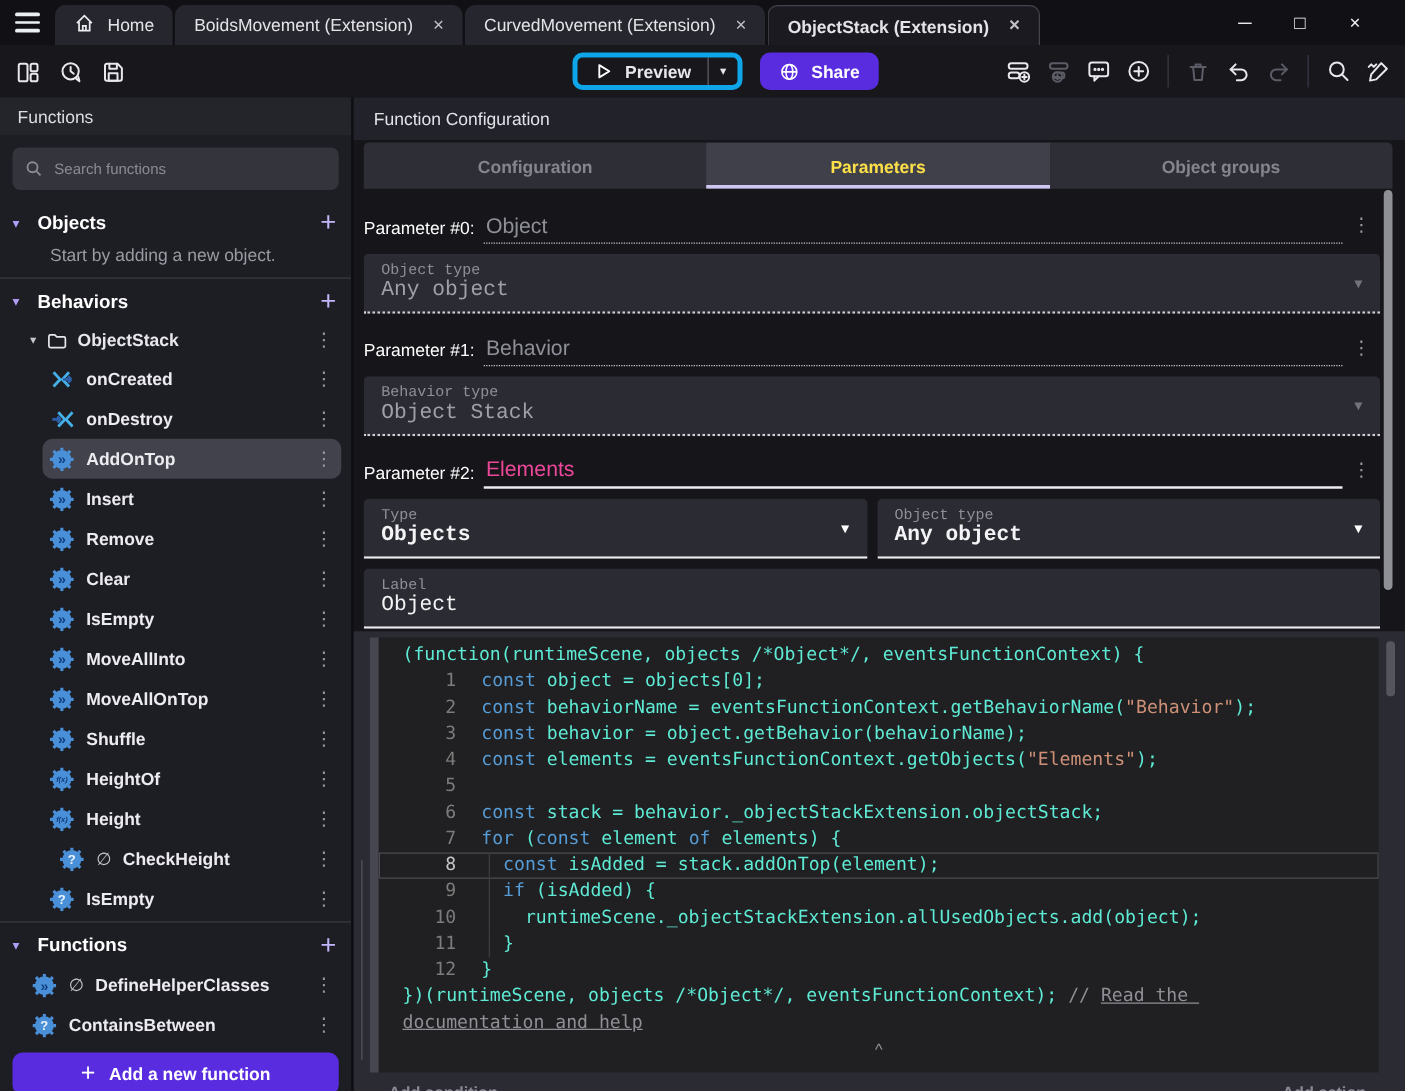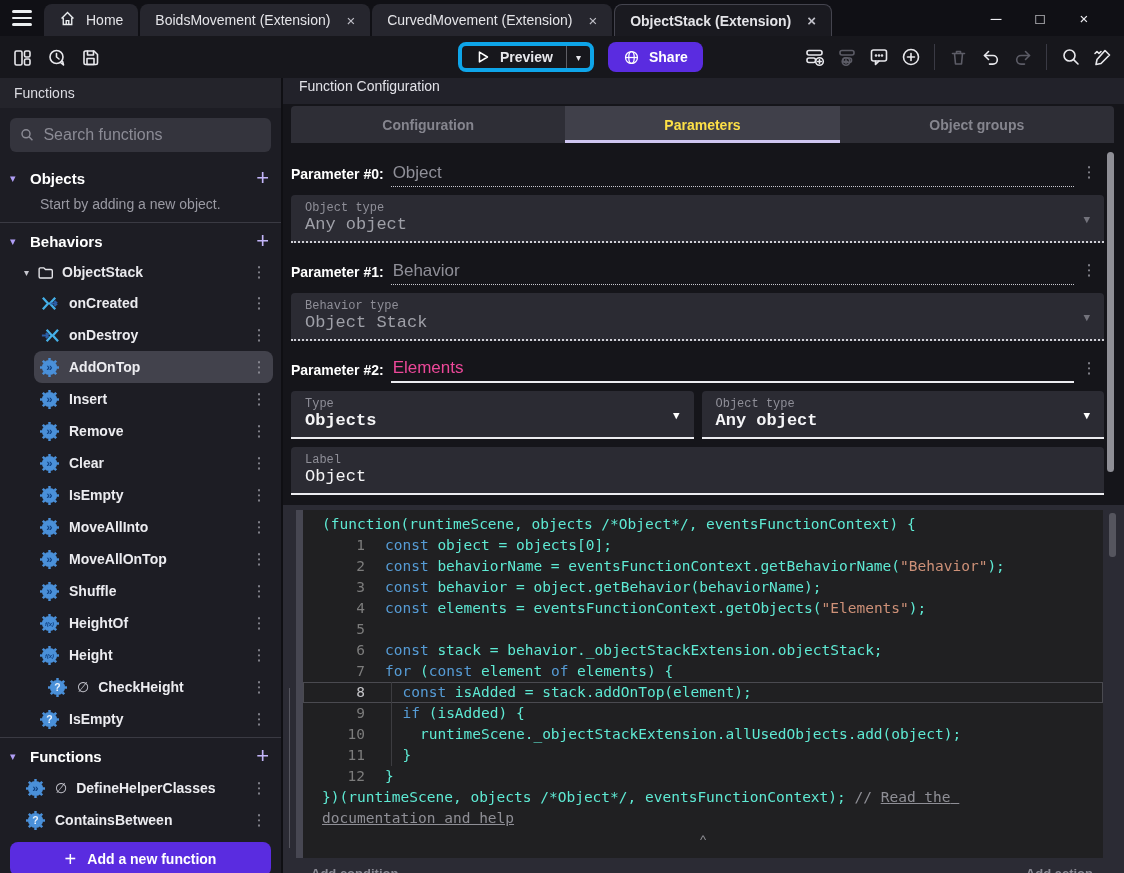--- a/index.html
+++ b/index.html
@@ -32,21 +32,21 @@
   .share-btn { display:flex; align-items:center; gap:9px; background:#5a2ce0; border-radius:8px; height:30px; padding:0 15px; font-weight:bold; font-size:14px; color:#fff; }
   .share-btn svg { stroke:#fff; fill:none; stroke-width:1.5; }
   .tb-right { position:absolute; right:8px; top:0; height:42px; display:flex; gap:5px; align-items:center; }
   .tb-div { width:1px; height:26px; background:#3a3a44; margin:0 5px; }
 
   
   .sidebar { position:absolute; left:0; top:78px; width:281px; bottom:0; background:#1d1d24; }
   .sb-header { height:30px; background:#24242b; display:flex; align-items:center; padding-left:14px; font-size:14px; color:#dcdce2; }
   .searchbox { margin:10px; height:34px; background:#34343d; border-radius:6px; display:flex; align-items:center; padding:0 10px; gap:9px; }
   .searchbox svg { stroke:#8b8b95; fill:none; stroke-width:1.8; }
-  .searchbox input { background:transparent; border:none; outline:none; color:#e8e8ec; font-size:16px; width:100%; font-family:inherit; }
+  .searchbox input { background:transparent; border:none; outline:none; color:#e8e8ec; font-size:12px; width:100%; font-family:inherit; }
   .searchbox input::placeholder { color:#8b8b95; }
   .section-h { display:flex; align-items:center; height:32px; padding:0 12px 0 10px; gap:8px; }
   .section-h .chev { color:#b09ef5; font-size:11px; width:12px; }
   .section-h .stitle { font-weight:bold; font-size:15px; color:#fff; flex:1; }
   .section-h .plus { color:#c3b5f9; font-size:22px; font-weight:400; line-height:20px; }
   .sb-empty { color:#9a9aa3; font-size:14px; padding:2px 14px 8px 24px;margin-left:16px; }
   .sb-div { border-top:1px solid #3a3a43; margin:2px 0; }
   .folder-row { display:flex; align-items:center; gap:8px; padding:0 14px 0 24px; height:30px; }
   .folder-row .chev { color:#c6c6ce; font-size:10px; }
   .folder-row svg { stroke:#e8e8ec; fill:none; stroke-width:1.6; }
@@ -57,29 +57,29 @@
   .sb-item .ilabel { font-weight:bold; font-size:14px; flex:1; color:#ececf0; display:flex; gap:9px; align-items:center; }
   .sb-item.fn { margin-left:20px; }
   .priv { color:#c6c6ce; font-weight:normal; }
   .add-fn { margin:6px 10px; height:34px; background:#5a2ce0; border-radius:8px; display:flex; align-items:center; justify-content:center; gap:11px; font-weight:bold; font-size:14px; color:#fff; }
   .add-fn .plus2 { font-size:20px; font-weight:400; }
 
   .gapline { position:absolute; left:281px; top:78px; width:2px; bottom:0; background:#0f0f13; }
 
   
   .main { position:absolute; left:283px; top:78px; right:0; bottom:0; background:#15151a; }
-  .main-header { height:26px; background:#22222a; display:flex; padding-left:16px; font-size:14px; color:#e2e2e8; }
+  .main-header { height:34px; background:#22222a; display:flex; align-items:center; padding-left:16px; font-size:14px; color:#e2e2e8; }
   .tabstrip { display:flex; margin:2px 10px 0 8px; background:#2e2e36; border-radius:4px 4px 0 0; height:37px; overflow:hidden; }
   .mtab { flex:1; display:flex; align-items:center; justify-content:center; font-weight:bold; font-size:14px; color:#85858e; position:relative; }
   .mtab.active { background:#40404a; color:#fde047; }
   .mtab.active::after { content:""; position:absolute; left:0; right:0; bottom:0; height:3px; background:#cfc6f2; }
 
   .params { position:relative; padding:14px 20px 0 8px; }
   .prow { display:flex; align-items:flex-end; height:30px; margin-bottom:8px; }
-  .plabel { font-weight:bold; font-size:14px; color:#fff; padding-bottom:5px; white-space:nowrap; }
+  .plabel { font-weight:normal; font-size:14px; color:#fff; padding-bottom:5px; white-space:nowrap; }
   .pnamewrap { flex:1; margin-left:7px; padding:0 2px 3px 2px; }
   .pnamewrap.dotted { border-bottom:1px dotted #c8c8d0; }
   .pnamewrap.solidline { border-bottom:2px solid #ececf0; }
   .pname { font-size:17px; }
   .pname.dim { color:#8f8f98; }
   .pname.lit { color:#ec4899; }
   .pkebab { width:30px; text-align:center; color:#9a9aa3; padding-bottom:6px; font-size:15px; }
   .fieldrow { display:flex; gap:8px; margin-bottom:12px;font-family:Liberation Mono, monospace; }
   .fieldrow.tight { margin-bottom:8px; }
   .field { position:relative; background:#2b2b33; border-radius:4px 4px 0 0; height:48px; flex:1; padding:6px 14px 0 14px; }

